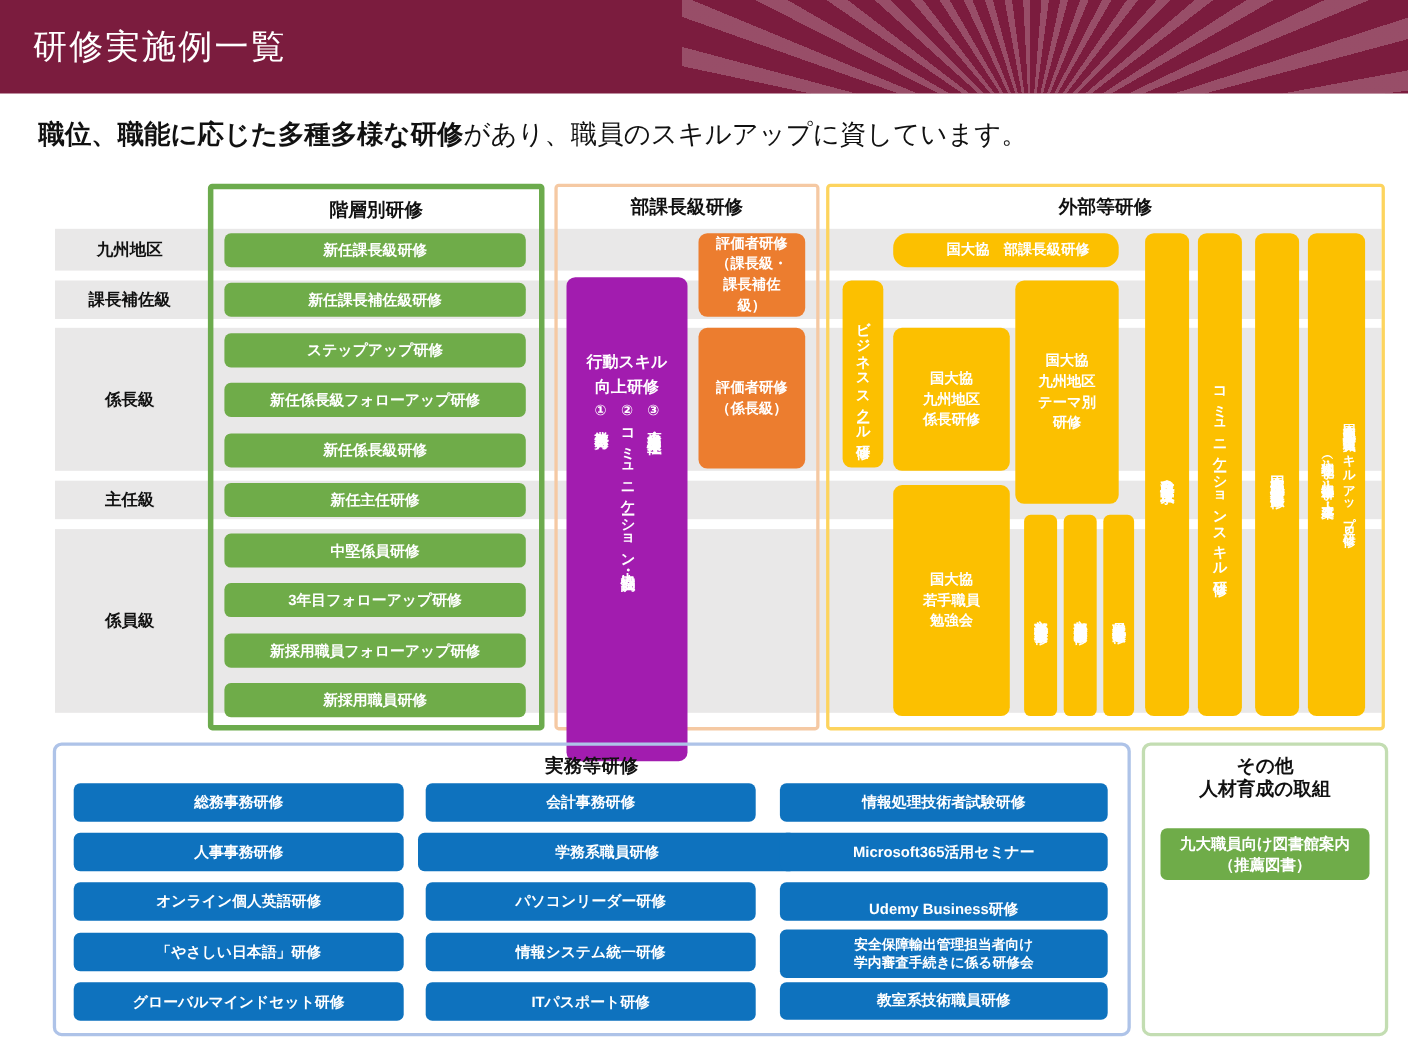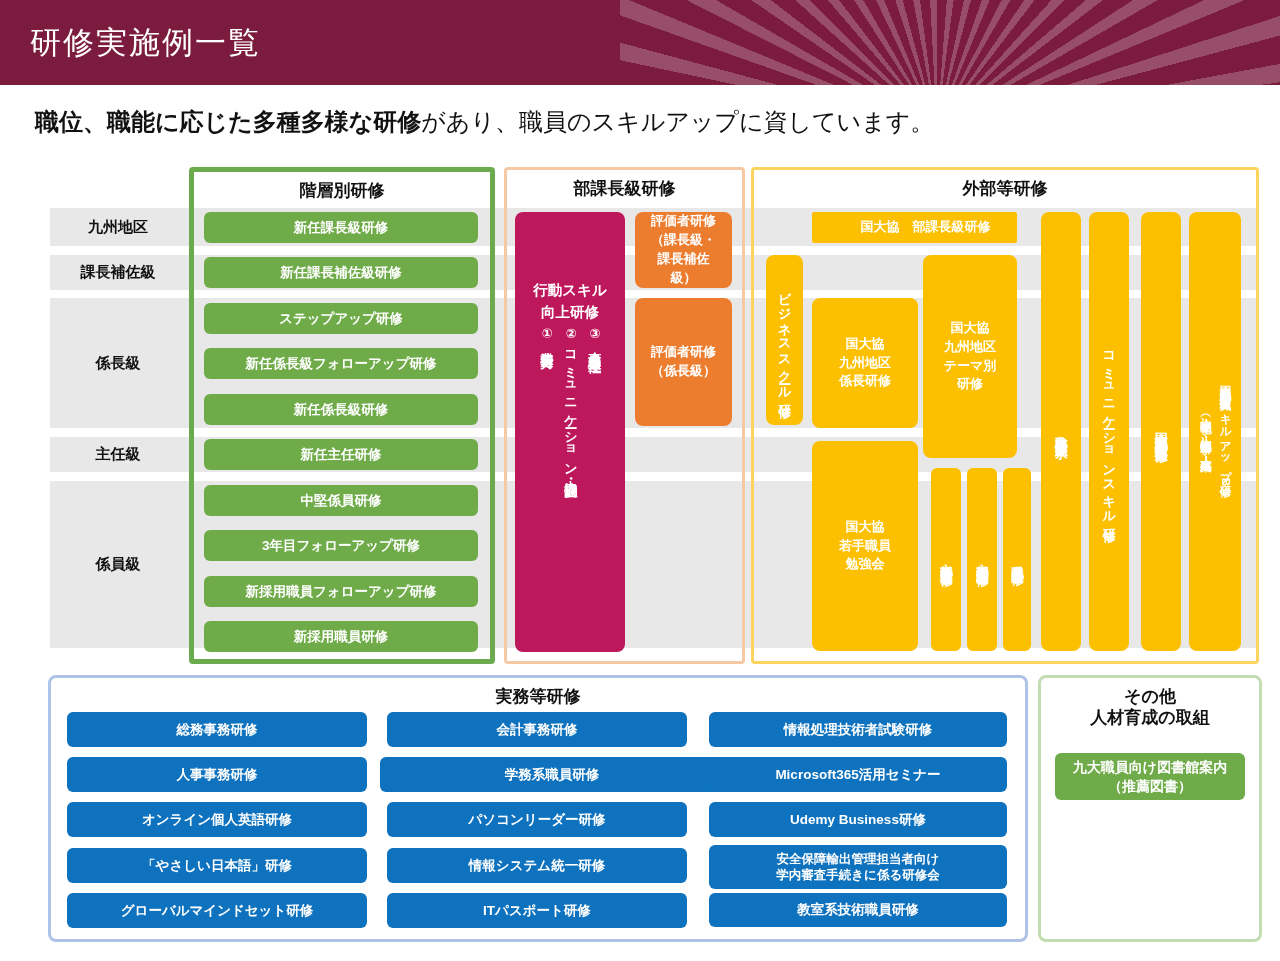--- a/index.html
+++ b/index.html
@@ -37,31 +37,31 @@
        color:#fff;font-weight:700;text-align:center;border-radius:8px;}
   .blk .t{white-space:pre-line;line-height:1.45;}
   .green{background:#6FAC49;}
   .orange{background:#EC7D2F;}
   .yellow{background:#FCC000;}
   .blue{background:#0E72BE;}
 
   .gbtn{border-radius:6px;font-size:13.5px;}
   .bbtn{border-radius:6px;font-size:13.5px;}
   .obtn{border-radius:6px;font-size:14px;}
-  .ybar{border-radius:2px;padding-left:22px;}
+  .ybar{border-radius:13px;padding-left:22px;}
 
   
   .vtext .t{writing-mode:vertical-rl;white-space:pre-line;line-height:1.35;letter-spacing:1px;}
   .f13{font-size:13px;}
   .f12{font-size:12.5px;}
   .f115{font-size:11.5px;}
   .lh16 .t{line-height:1.7;}
 
   
-  .main-orange{position:absolute;background:#be185d;border-radius:8px;color:#fff;font-weight:700;}
+  .main-orange{position:absolute;background:#a21caf;border-radius:8px;color:#fff;font-weight:700;margin-top:40px;}
   .mo-title{position:absolute;top:68px;left:0;width:100%;text-align:center;
             font-size:14.5px;white-space:pre-line;line-height:1.5;}
   .skills{position:absolute;top:114px;left:0;width:100%;display:flex;justify-content:center;
           align-items:flex-start;gap:7px;}
   .skills span{writing-mode:vertical-rl;font-size:13px;line-height:1.3;letter-spacing:1px;}
 </style>
 </head>
 <body>
 
 <div class="page">
@@ -230,21 +230,21 @@
   <div class="blk blue bbtn" style="left:387px;top:893px;width:300px;height:35px;">
       <span class="t">ITパスポート研修</span>
     </div>
 
   <div class="blk blue bbtn" style="left:709px;top:712px;width:298px;height:35px;">
       <span class="t">情報処理技術者試験研修</span>
     </div>
   <div class="blk blue bbtn" style="left:709px;top:757px;width:298px;height:35px;">
       <span class="t">Microsoft365活用セミナー</span>
     </div>
-  <div class="blk blue bbtn" style="left:709px;top:802px;width:298px;height:35px;">
+  <div class="blk blue bbtn" style="left:709px;top:802px;width:298px;height:35px;align-items:flex-end;">
       <span class="t">Udemy Business研修</span>
     </div>
   <div class="blk blue bbtn" style="left:709px;top:845px;width:298px;height:44px;font-size:12.5px;">
       <span class="t" style="line-height:1.3;">安全保障輸出管理担当者向け
 学内審査手続きに係る研修会</span>
     </div>
   <div class="blk blue bbtn" style="left:709px;top:893px;width:298px;height:34px;">
       <span class="t">教室系技術職員研修</span>
     </div>
 

